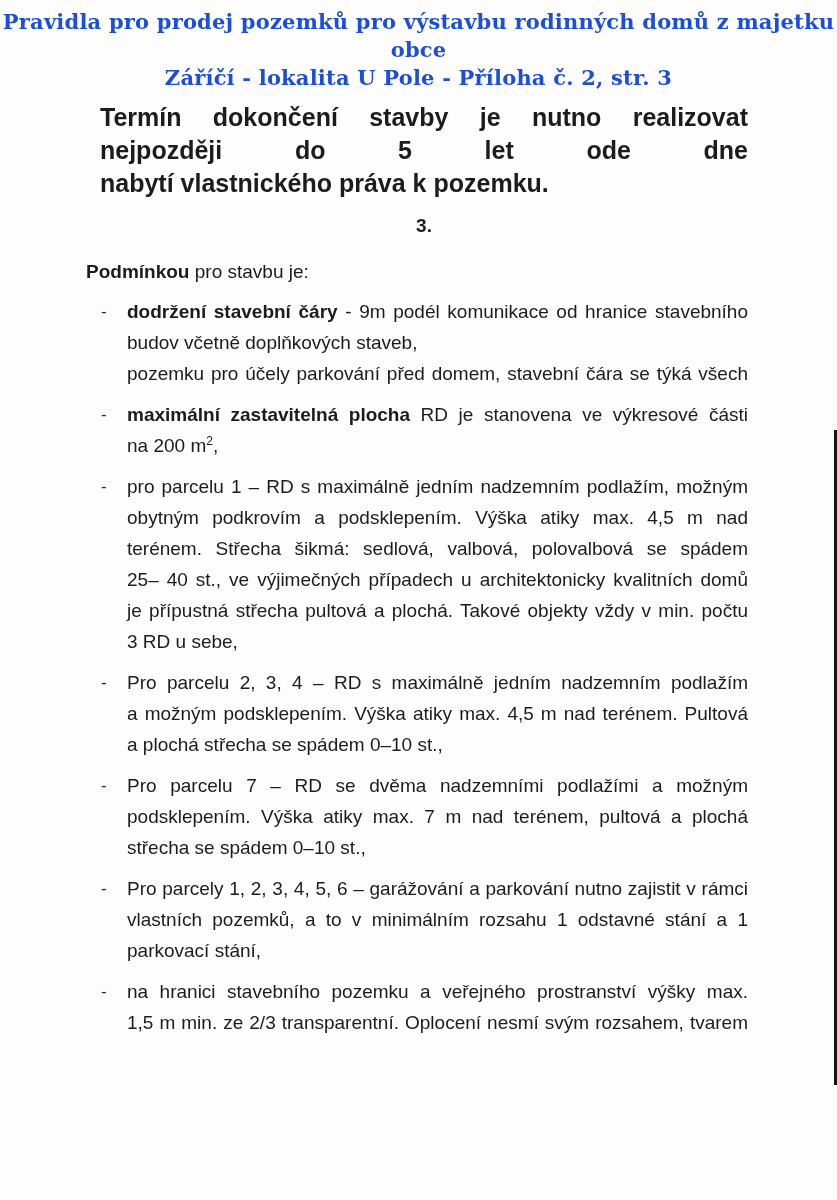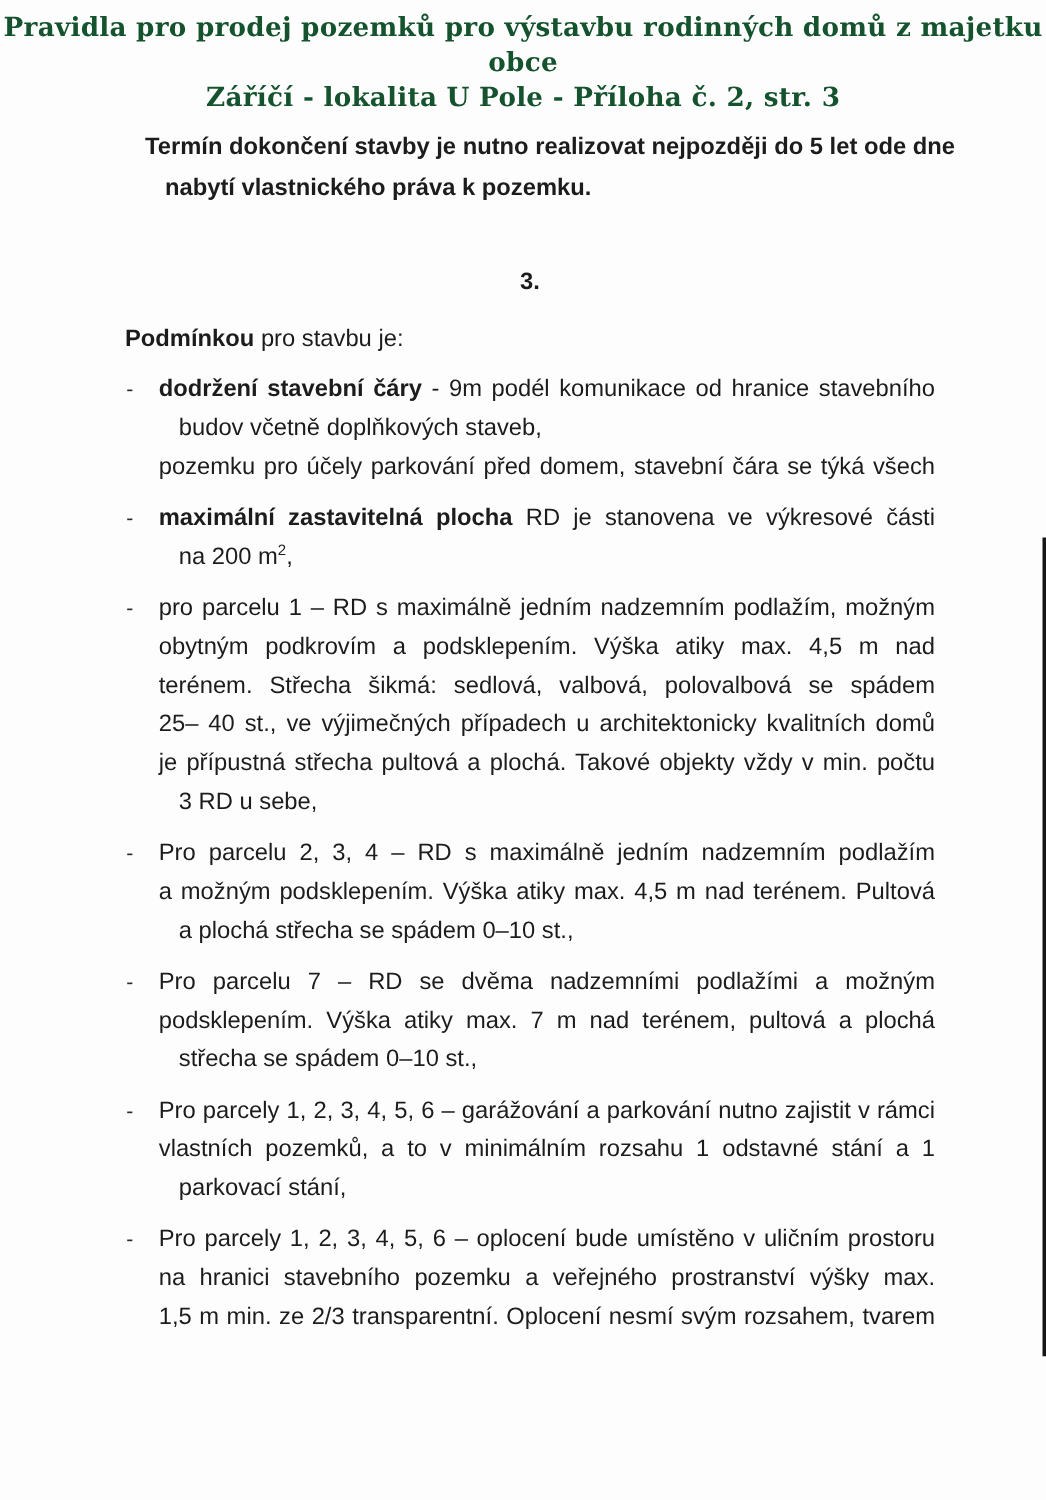--- a/index.html
+++ b/index.html
@@ -14,62 +14,62 @@
   .doc-title {
     position:absolute; top:8px; left:0; width:837px;
     text-align:center;
     font-family:"DejaVu Serif", serif;
     font-weight:700;
     font-size:21px;
     line-height:28px;
     letter-spacing:0.2px;
   }
   .intro {
-    position:absolute; top:101px; left:116px; width:648px;
-    font-size:19px; font-weight:700; line-height:33px;
+    position:absolute; top:101px; left:100px; width:648px;
+    font-size:25px; font-weight:700; line-height:33px;
   }
   .section-no {
     position:absolute; top:215px; left:100px; width:648px;
     text-align:center; font-size:19px; font-weight:700;
   }
   .cond-heading {
-    position:absolute; top:256px; left:100px; width:648px;
+    position:absolute; top:256px; left:86px; width:648px;
     font-size:19px; line-height:31px;
   }
   .bullets {
     position:absolute; top:296px; left:100px; width:648px;
     margin:0; padding:0; list-style:none;
     font-size:19px; line-height:31px;
   }
   .bullets li {
     position:relative;
     padding-left:27px;
     margin:0 0 10px 0;
   }
   .bullet-marker {
     position:absolute; left:1px; top:0;
     font-size:17px;
     color:#2a2a2a;
   }
   .textline { text-align:justify; text-align-last:justify; }
-  .textline.lastline { text-align-last:left;margin-left:16px; }
+  .textline.lastline { text-align-last:left; }
   .b { font-weight:700; }
   sup { font-size:12px; line-height:0; }
   .scan-edge {
     position:absolute; right:0; top:430px;
     width:3px; height:655px;
     background:#161616;
   }
 </style>
 </head>
 <body>
 
 <div class="page">
 
-  <div class="doc-title" style="color: #14532d;">
+  <div class="doc-title" style="color: #1d4ed8;">
     <div>Pravidla pro prodej pozemků pro výstavbu rodinných domů z majetku obce</div>
     <div>Záříčí - lokalita U Pole - Příloha č. 2, str. 3</div>
   </div>
 
   <div class="intro">
       <div class="textline"><span>Termín dokončení stavby je nutno realizovat nejpozději do 5 let ode dne</span></div>
       <div class="textline lastline"><span>nabytí vlastnického práva k pozemku.</span></div>
     </div>
 
   <div class="section-no">3.</div>
@@ -110,21 +110,20 @@
         <div class="textline lastline"><span>střecha se spádem 0–10 st.,</span></div>
       </li>
       <li>
         <span class="bullet-marker">-</span>
         <div class="textline"><span>Pro parcely 1, 2, 3, 4, 5, 6 – garážování a parkování nutno zajistit v rámci</span></div>
         <div class="textline"><span>vlastních pozemků, a to v minimálním rozsahu 1 odstavné stání a 1</span></div>
         <div class="textline lastline"><span>parkovací stání,</span></div>
       </li>
       <li>
         <span class="bullet-marker">-</span>
-        <div class="textline"><span>Pro parcely 1, 2, 3, 4, 5, 6 – oplocení bude umístěno v uličním prostoru</span></div>
         <div class="textline"><span>na hranici stavebního pozemku a veřejného prostranství výšky max.</span></div>
         <div class="textline"><span>1,5 m min. ze 2/3 transparentní. Oplocení nesmí svým rozsahem, tvarem</span></div>
       </li>
     </ul>
 
   <div class="scan-edge"></div>
 
 </div>
 
 </body></html>

